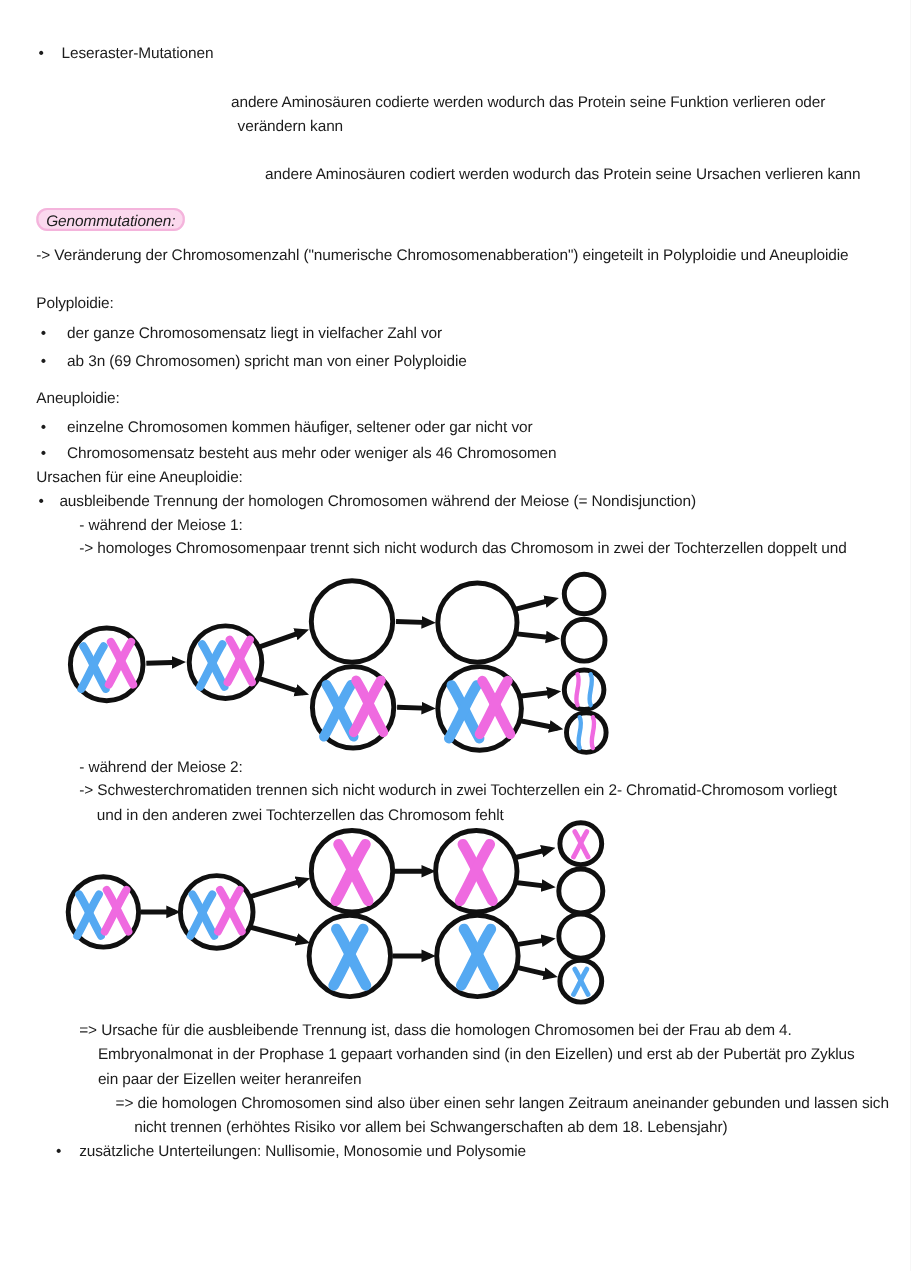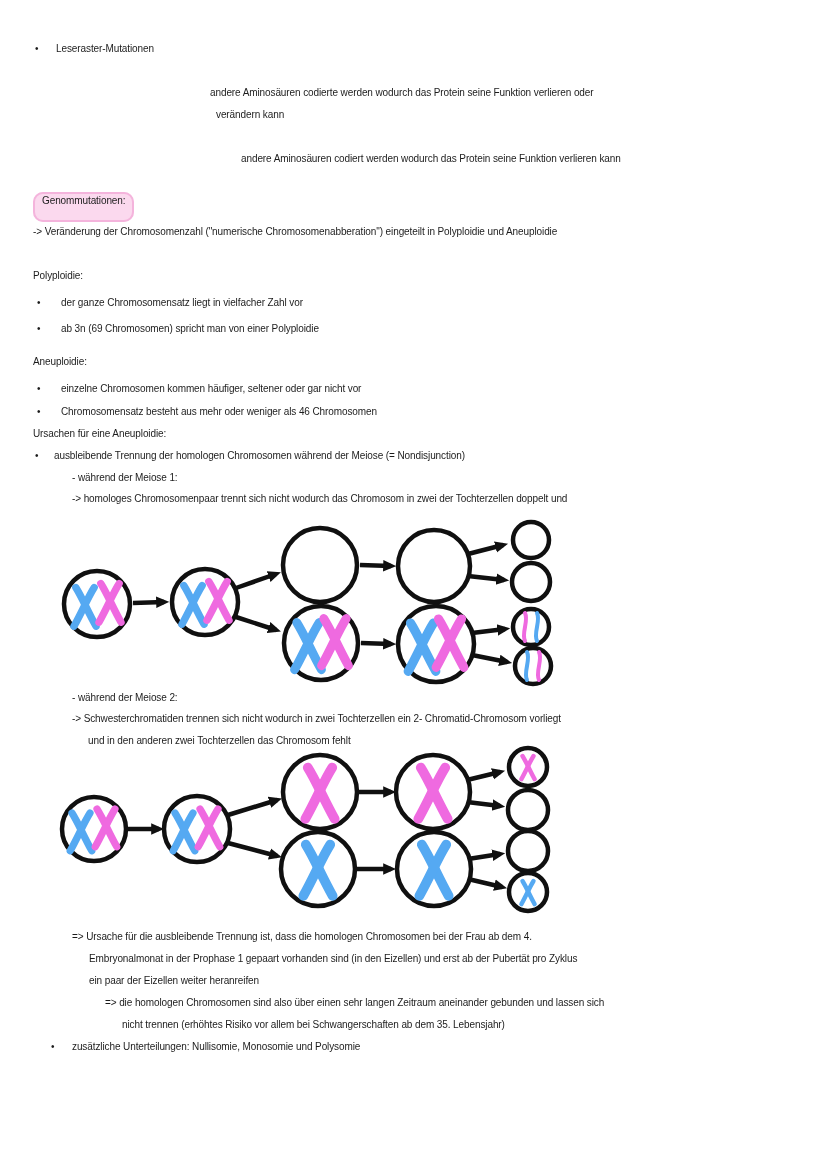--- a/index.html
+++ b/index.html
@@ -1,31 +1,31 @@
 <!DOCTYPE html>
 <html style="--page_bg: #ffffff; --text: #1c1c1c; --highlight_bg: #fbd9ee; --highlight_border: #f4b4dc; --chromosome_blue: #55a9f2; --chromosome_pink: #ef6ae0; --diagram_stroke: #101010;"><head>
 <meta charset="utf-8">
 <title>Genommutationen Notes</title>
 <style>
   html,body{margin:0;padding:0;background:#e8e8e8;}
   .page{
     position:relative;width:828px;height:1171px;margin:0 auto;
     background:var(--page_bg,#ffffff);
     font-family:"Liberation Sans",sans-serif;
-    font-size:10px;color:var(--text,#1c1c1c);
+    font-size:14px;color:var(--text,#1c1c1c);
     overflow:hidden;
   }
   .ln{position:absolute;white-space:nowrap;line-height:21px;letter-spacing:-0.1px;}
   .bullet{display:inline-block;width:21px;}
   .bullet.narrow{width:19px;}
   .bullet.wide{width:24px;}
   .hl{
     background:var(--highlight_bg,#fbd9ee);
     border:2px solid var(--highlight_border,#f4b4dc);
-    border-radius:10px;padding:1px 7px 14px;margin-left:-9px;
+    border-radius:10px;padding:1px 7px 0;margin-left:-9px;font-style:italic;
   }
   svg.diagram{position:absolute;}
   .cell{fill:#ffffff;stroke:var(--diagram_stroke,#101010);stroke-width:4.5;}
   .chrom{fill:none;stroke-linecap:round;stroke-linejoin:round;}
   .cb{stroke:var(--chromosome_blue,#55a9f2);}
   .cp{stroke:var(--chromosome_pink,#ef6ae0);}
   .arrow{stroke:var(--diagram_stroke,#101010);stroke-width:4.5;}
 </style>
 </head>
 <body>
@@ -40,21 +40,21 @@
   </defs>
 </svg>
 
 <div class="page">
 
   <div class="ln" style="left:35px;top:38px">
     <span class="bullet">•</span><span>Leseraster-Mutationen</span>
   </div>
   <div class="ln" style="left:210px;top:82px">andere Aminosäuren codierte werden wodurch das Protein seine Funktion verlieren oder</div>
   <div class="ln" style="left:216px;top:104px">verändern kann</div>
-  <div class="ln" style="left:241px;top:148px">andere Aminosäuren codiert werden wodurch das Protein seine Funktion verlieren kann</div>
+  <div class="ln" style="left:241px;top:148px">andere Aminosäuren codiert werden wodurch das Protein seine Ursachen verlieren kann</div>
 
   <div class="ln" style="left:42px;top:190px">
     <span class="hl">Genommutationen:</span>
   </div>
   <div class="ln" style="left:33px;top:221px">-&gt; Veränderung der Chromosomenzahl ("numerische Chromosomenabberation") eingeteilt in Polyploidie und Aneuploidie</div>
 
   <div class="ln" style="left:33px;top:265px">Polyploidie:</div>
   <div class="ln" style="left:37px;top:292px">
     <span class="bullet wide">•</span><span>der ganze Chromosomensatz liegt in vielfacher Zahl vor</span>
   </div>
@@ -157,18 +157,18 @@
     <use href="#chromX" class="chrom cp" stroke-width="8" transform="translate(478,22) scale(0.55)"></use>
     <use href="#chromX" class="chrom cb" stroke-width="8" transform="translate(268,124) scale(1.22)"></use>
     <use href="#chromX" class="chrom cb" stroke-width="8" transform="translate(384,124) scale(1.22)"></use>
     <use href="#chromX" class="chrom cb" stroke-width="8" transform="translate(478,147) scale(0.55)"></use>
   </svg>
 
   <div class="ln" style="left:72px;top:926px">=&gt; Ursache für die ausbleibende Trennung ist, dass die homologen Chromosomen bei der Frau ab dem 4.</div>
   <div class="ln" style="left:89px;top:948px">Embryonalmonat in der Prophase 1 gepaart vorhanden sind (in den Eizellen) und erst ab der Pubertät pro Zyklus</div>
   <div class="ln" style="left:89px;top:970px">ein paar der Eizellen weiter heranreifen</div>
   <div class="ln" style="left:105px;top:992px">=&gt; die homologen Chromosomen sind also über einen sehr langen Zeitraum aneinander gebunden und lassen sich</div>
-  <div class="ln" style="left:122px;top:1014px">nicht trennen (erhöhtes Risiko vor allem bei Schwangerschaften ab dem 35. Lebensjahr)</div>
+  <div class="ln" style="left:122px;top:1014px">nicht trennen (erhöhtes Risiko vor allem bei Schwangerschaften ab dem 18. Lebensjahr)</div>
   <div class="ln" style="left:51px;top:1036px">
     <span class="bullet">•</span><span>zusätzliche Unterteilungen: Nullisomie, Monosomie und Polysomie</span>
   </div>
 
 </div>
 
 </body></html>

